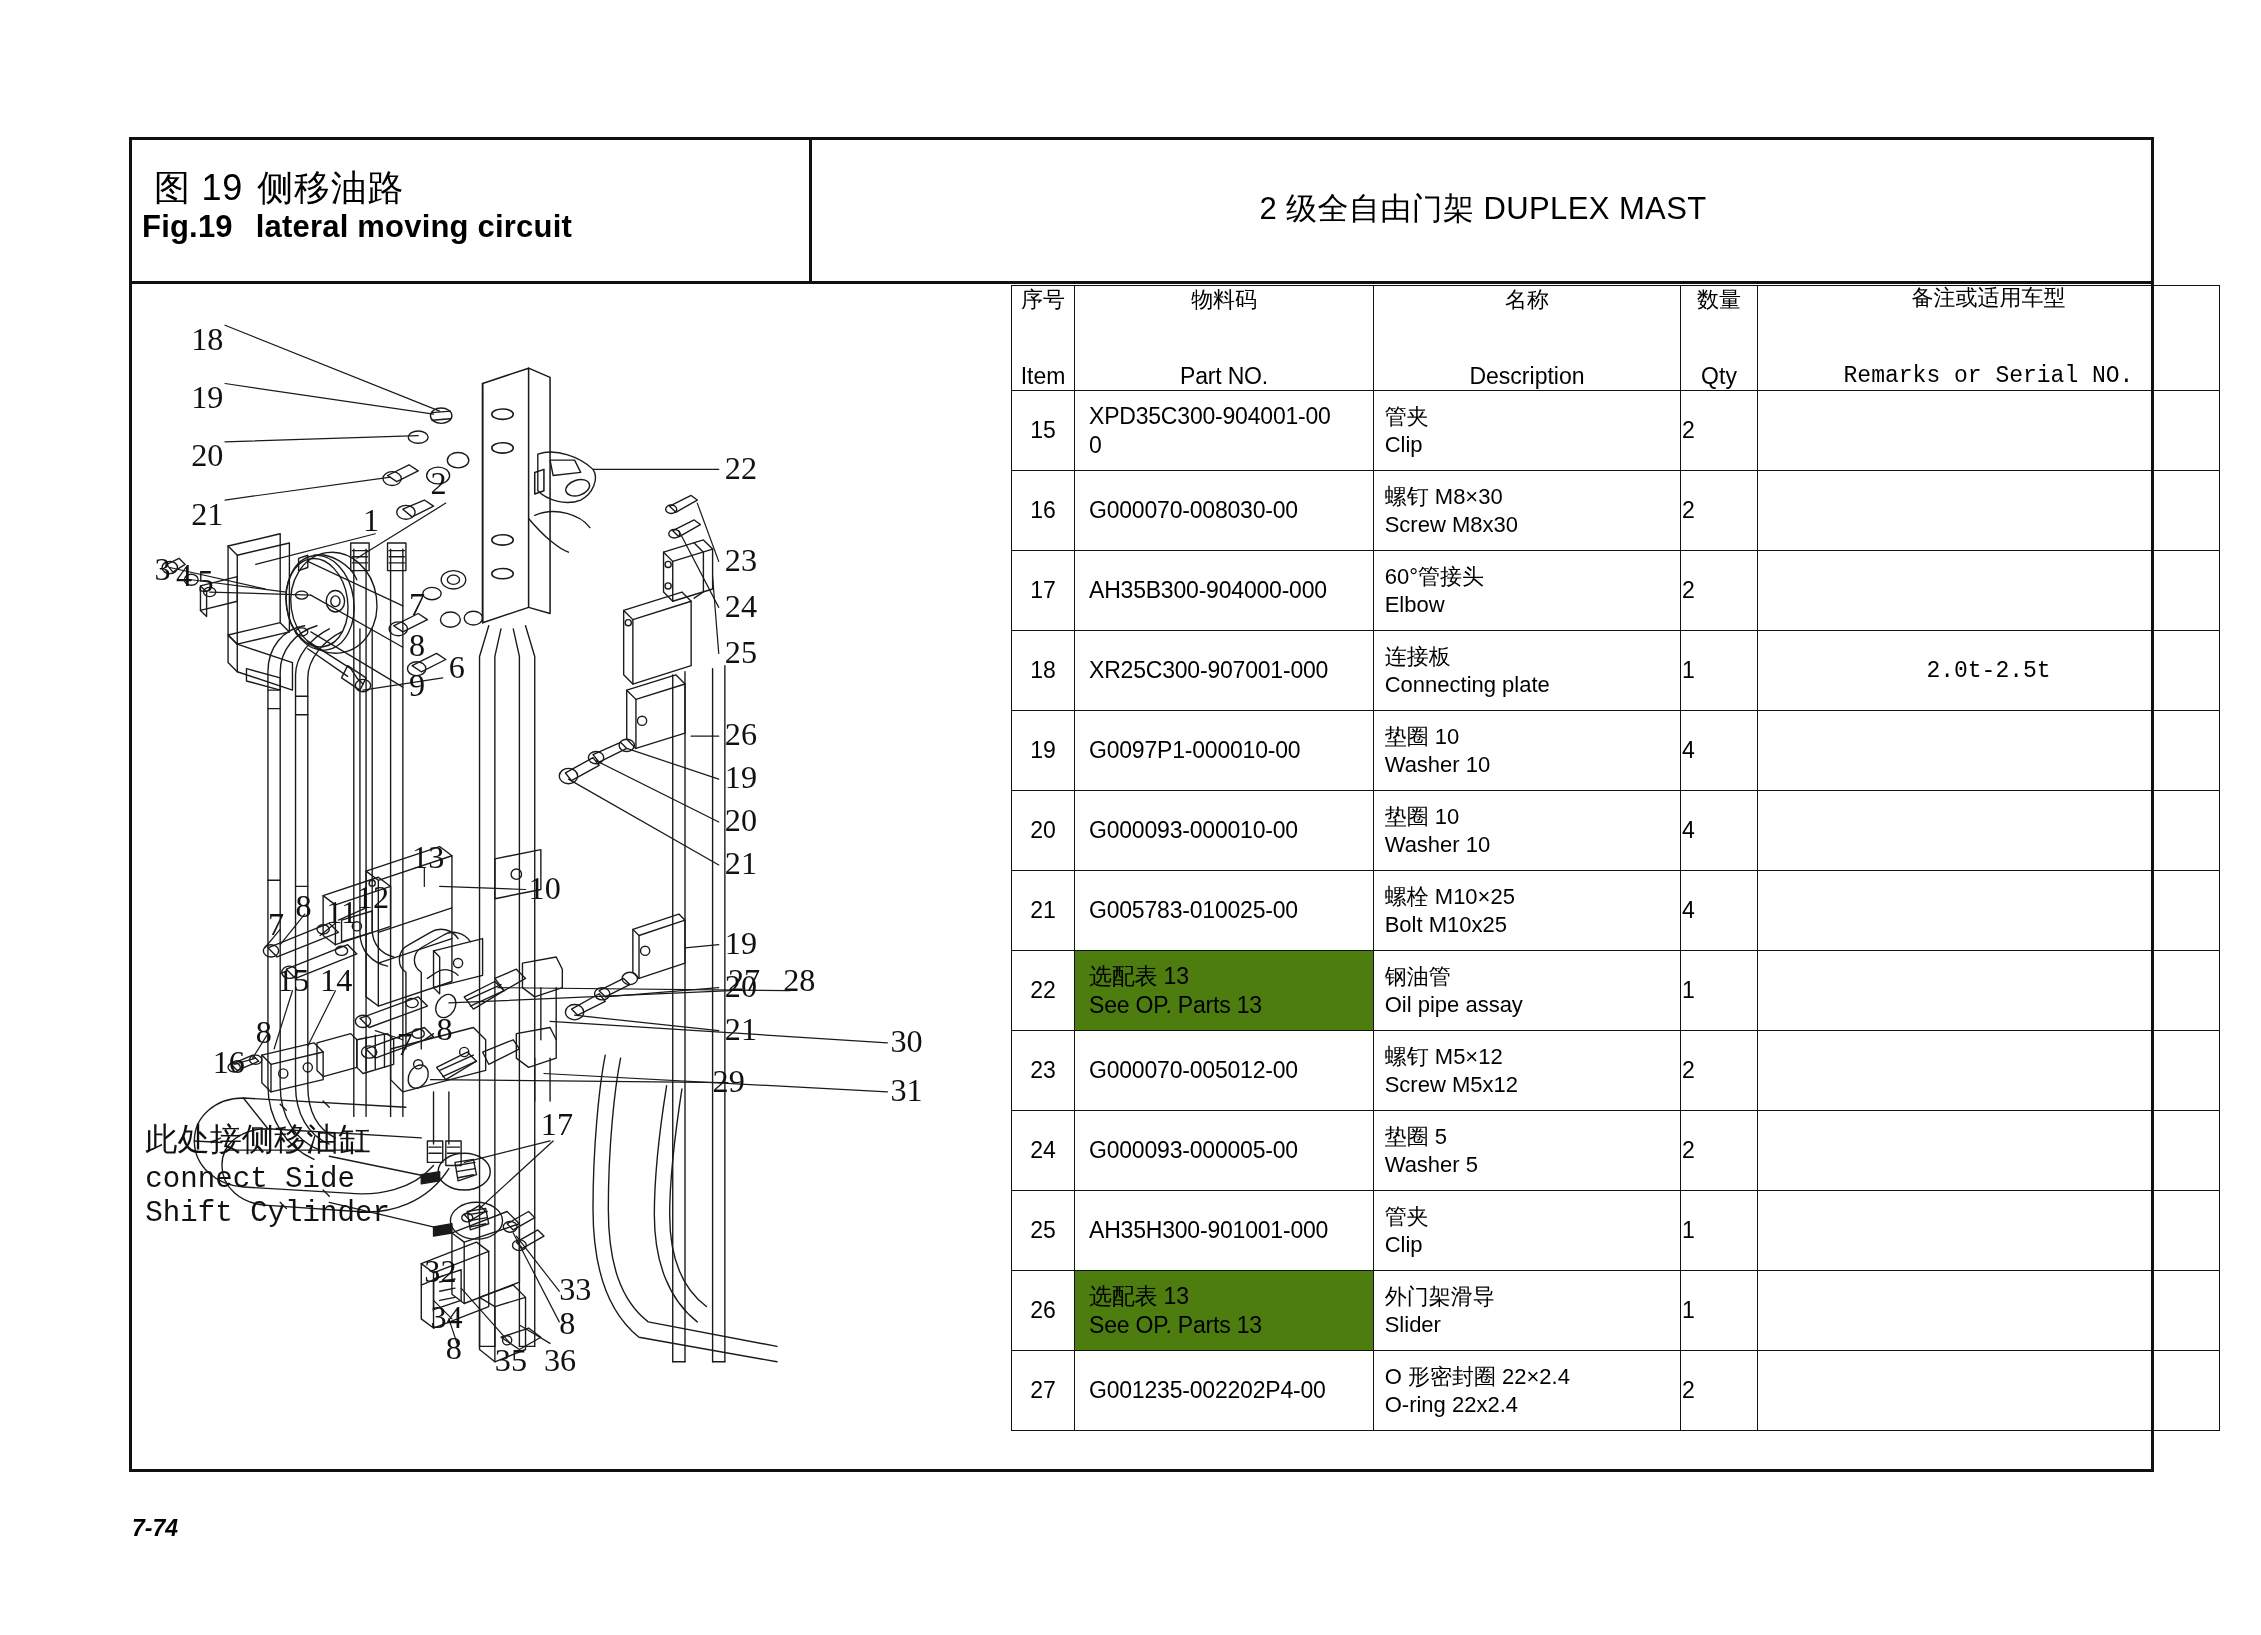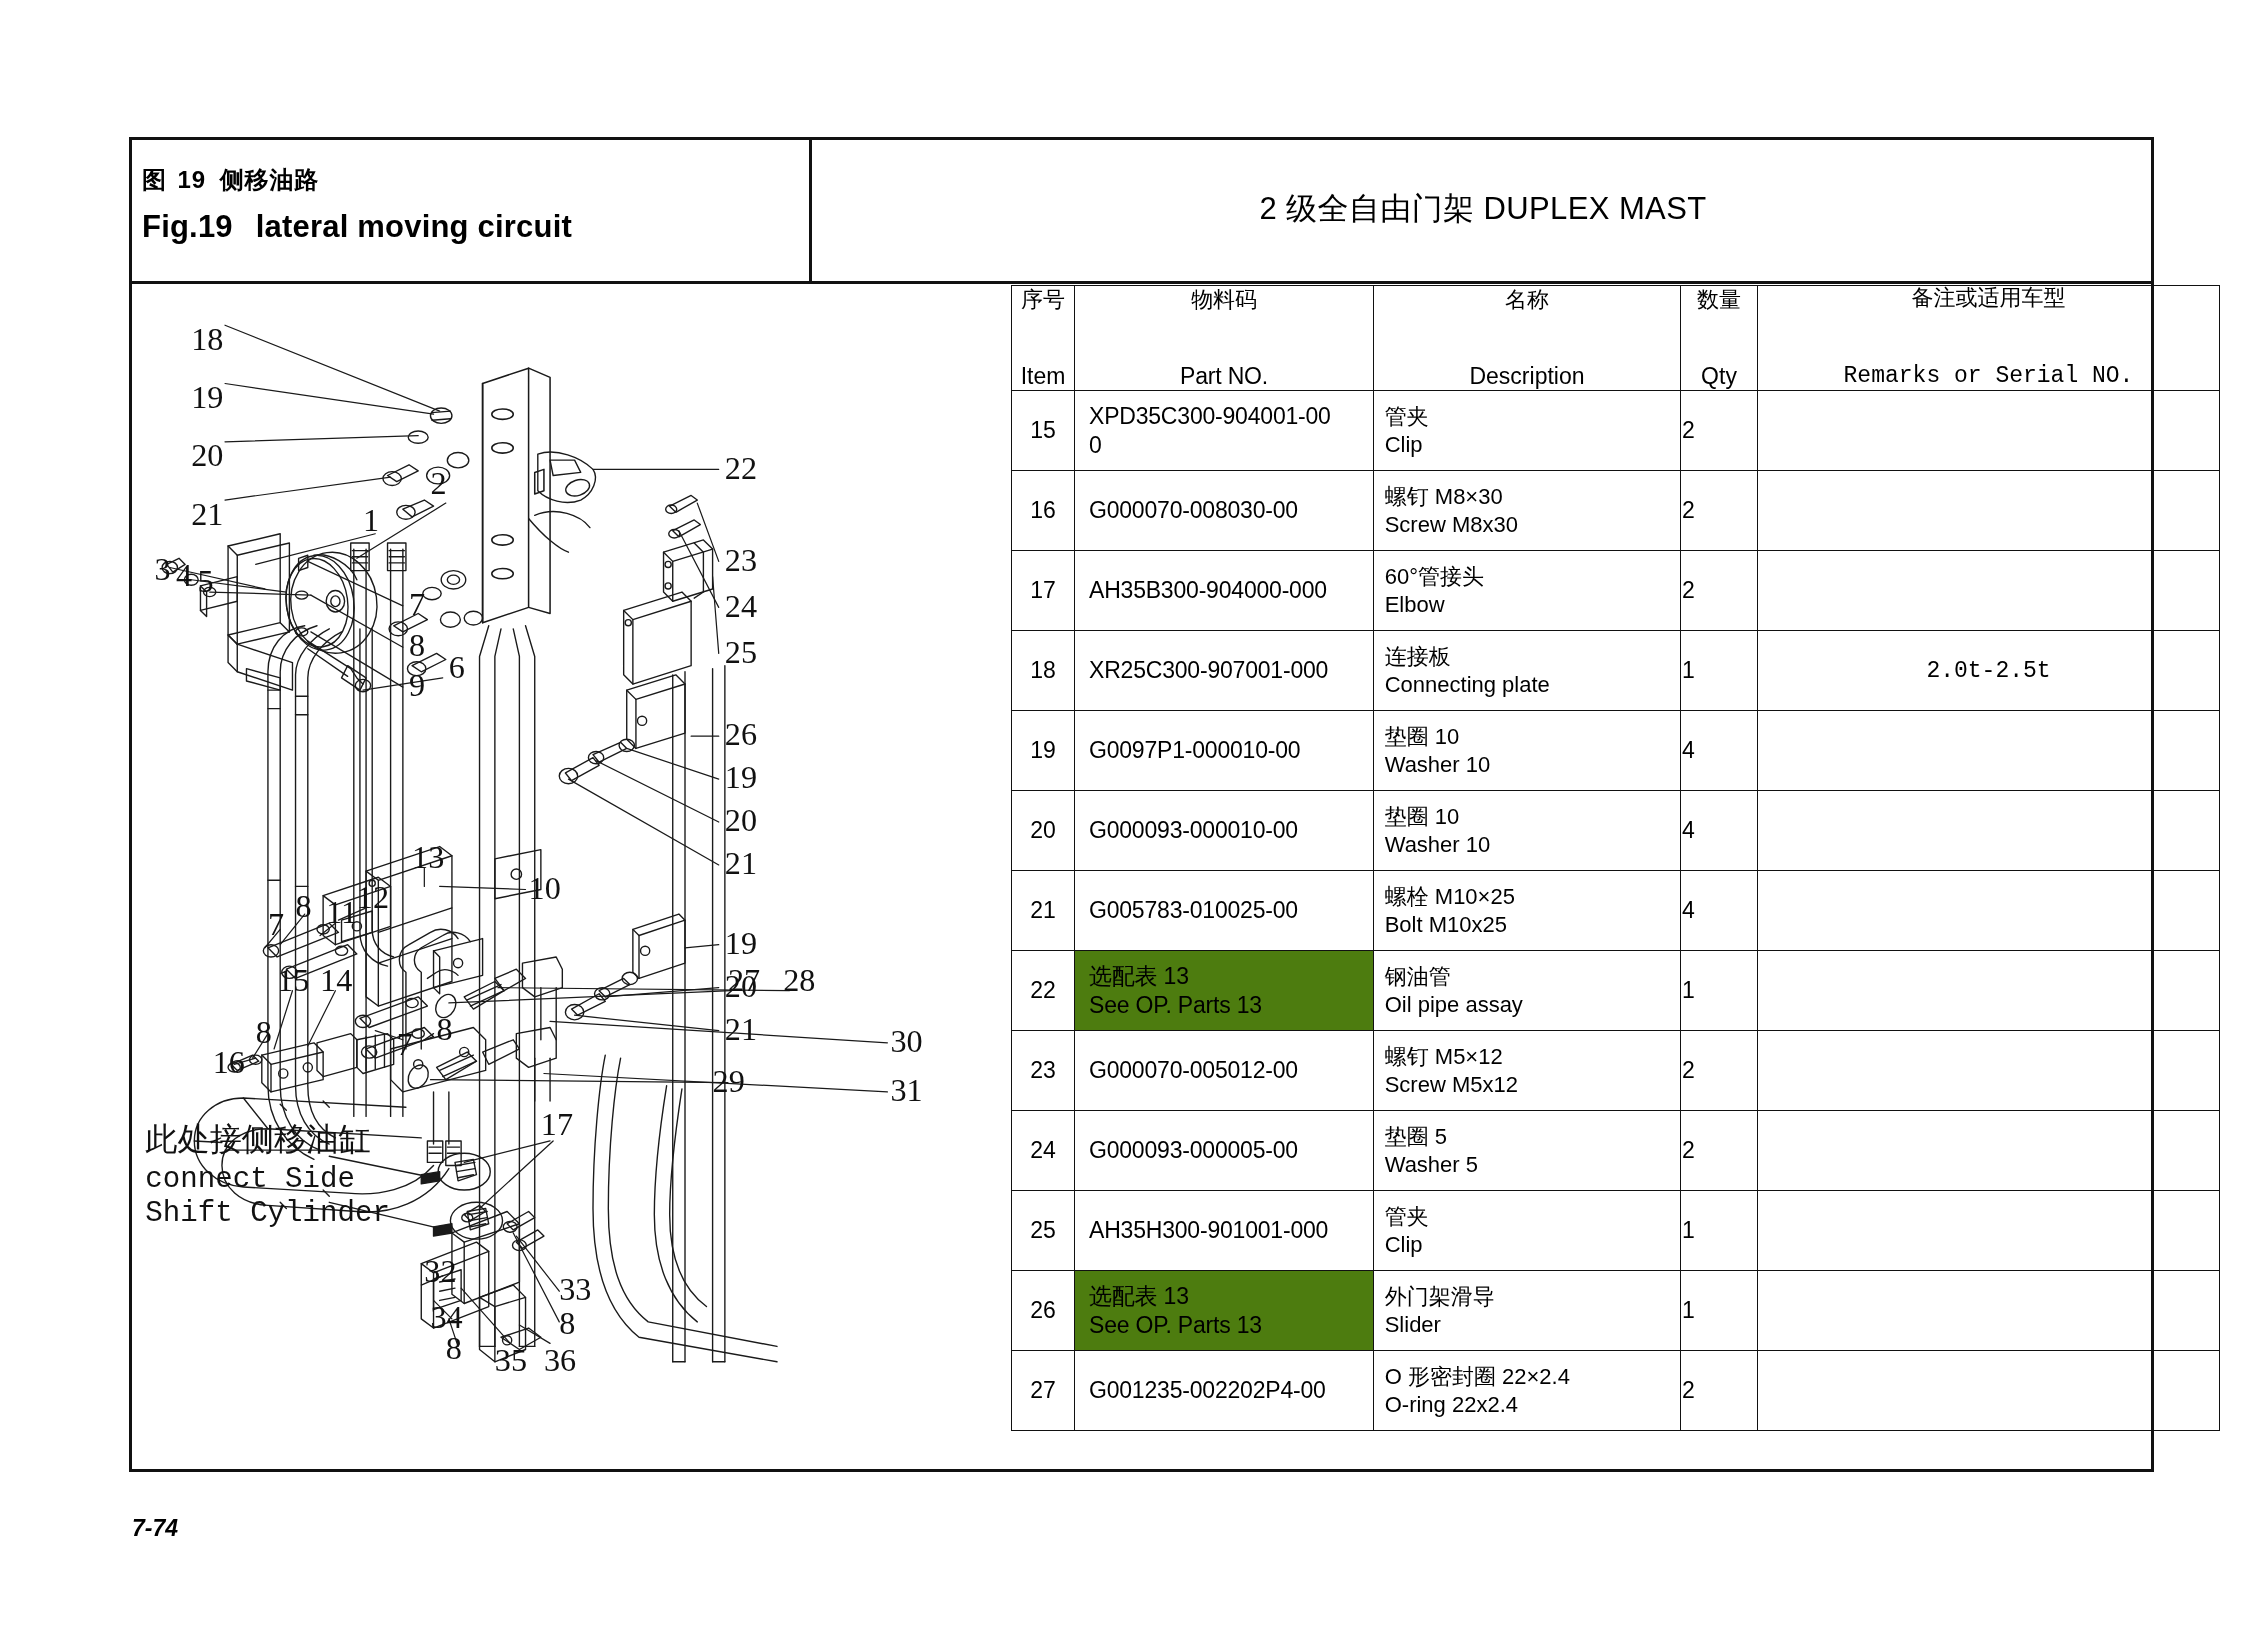--- a/index.html
+++ b/index.html
@@ -8,21 +8,21 @@
 
   .page{position:relative;width:2261px;height:1635px;overflow:hidden;background:#fff;}
 
   
   .frame{position:absolute;left:129px;top:137px;width:2025px;height:1335px;
          border:3.8px solid #111;box-sizing:border-box;}
 
   
   .titlebox{position:absolute;left:129px;top:137px;width:683px;height:147px;
             border-right:3.8px solid #111;border-bottom:3.8px solid #111;box-sizing:border-box;}
-  .title-cn{position:absolute;left:142px;top:164px;font-size:24px;font-weight:bold;letter-spacing:0.8px;}
+  .title-cn{position:absolute;left:154px;top:164px;font-size:36px;font-weight:normal;letter-spacing:0.8px;}
   .title-cn .num{margin:0 14px 0 10.7px;}
   .title-en{position:absolute;left:142px;top:209px;font-size:31px;font-weight:bold;letter-spacing:0.2px;}
   .title-en .num2{margin-right:23px;}
 
   .header-right{position:absolute;left:812px;top:137px;width:1342px;height:147px;
                 border-bottom:3.8px solid #111;box-sizing:border-box;
                 display:flex;align-items:center;justify-content:center;}
   .header-right .ht{font-size:31px;font-weight:normal;letter-spacing:0.4px;}
 
   

